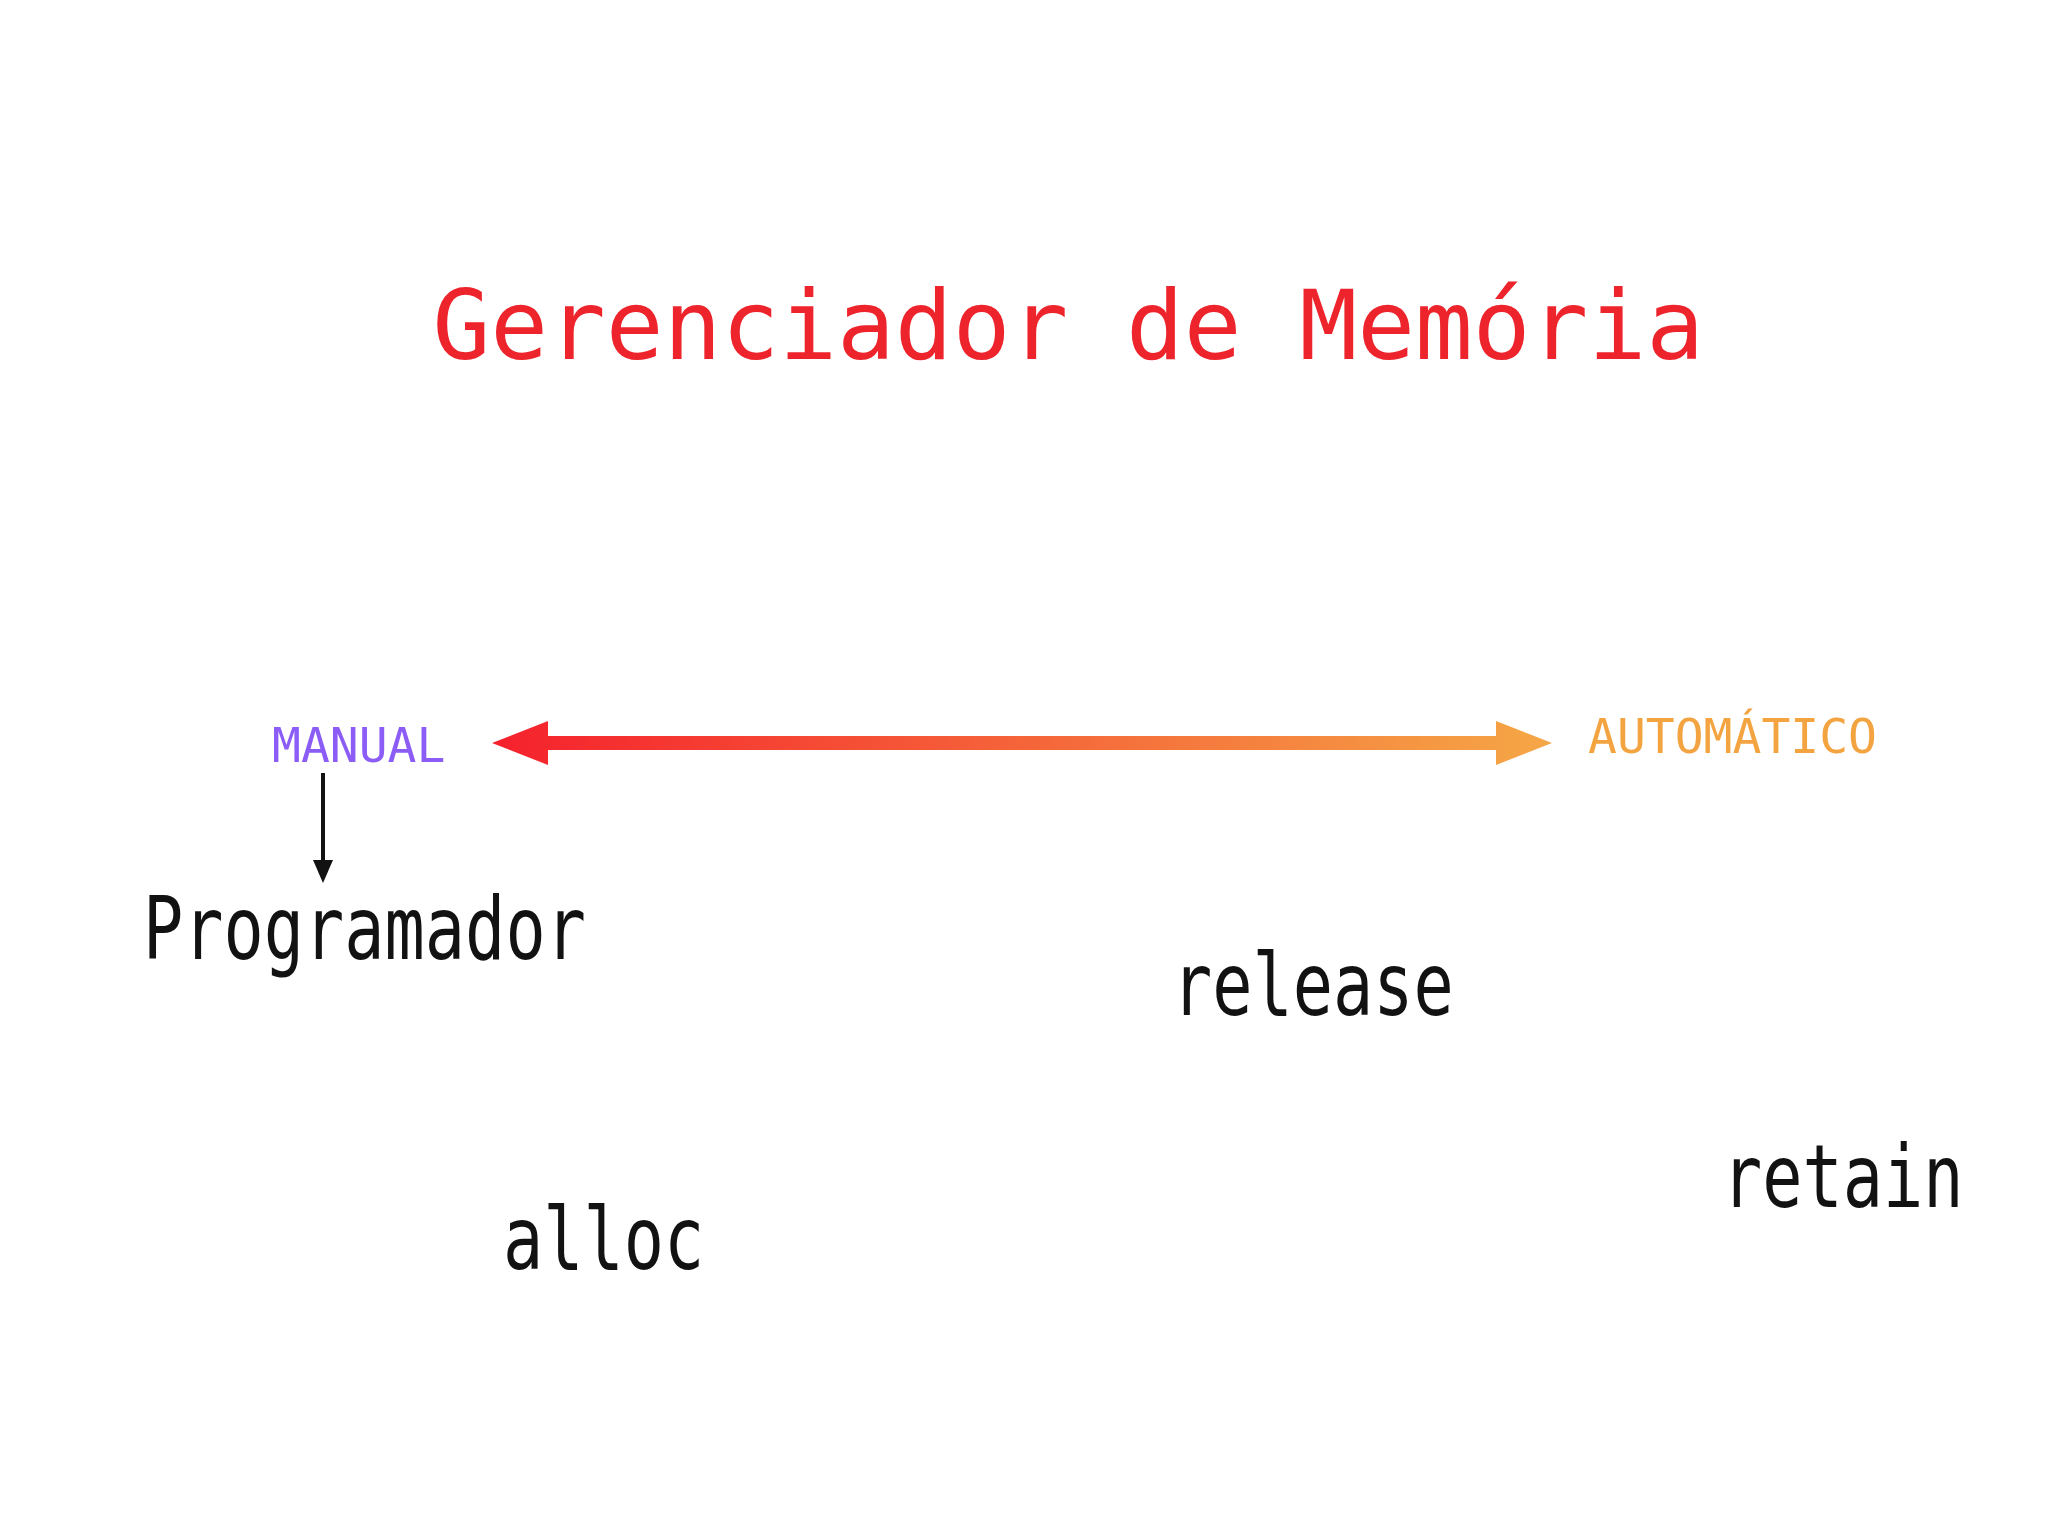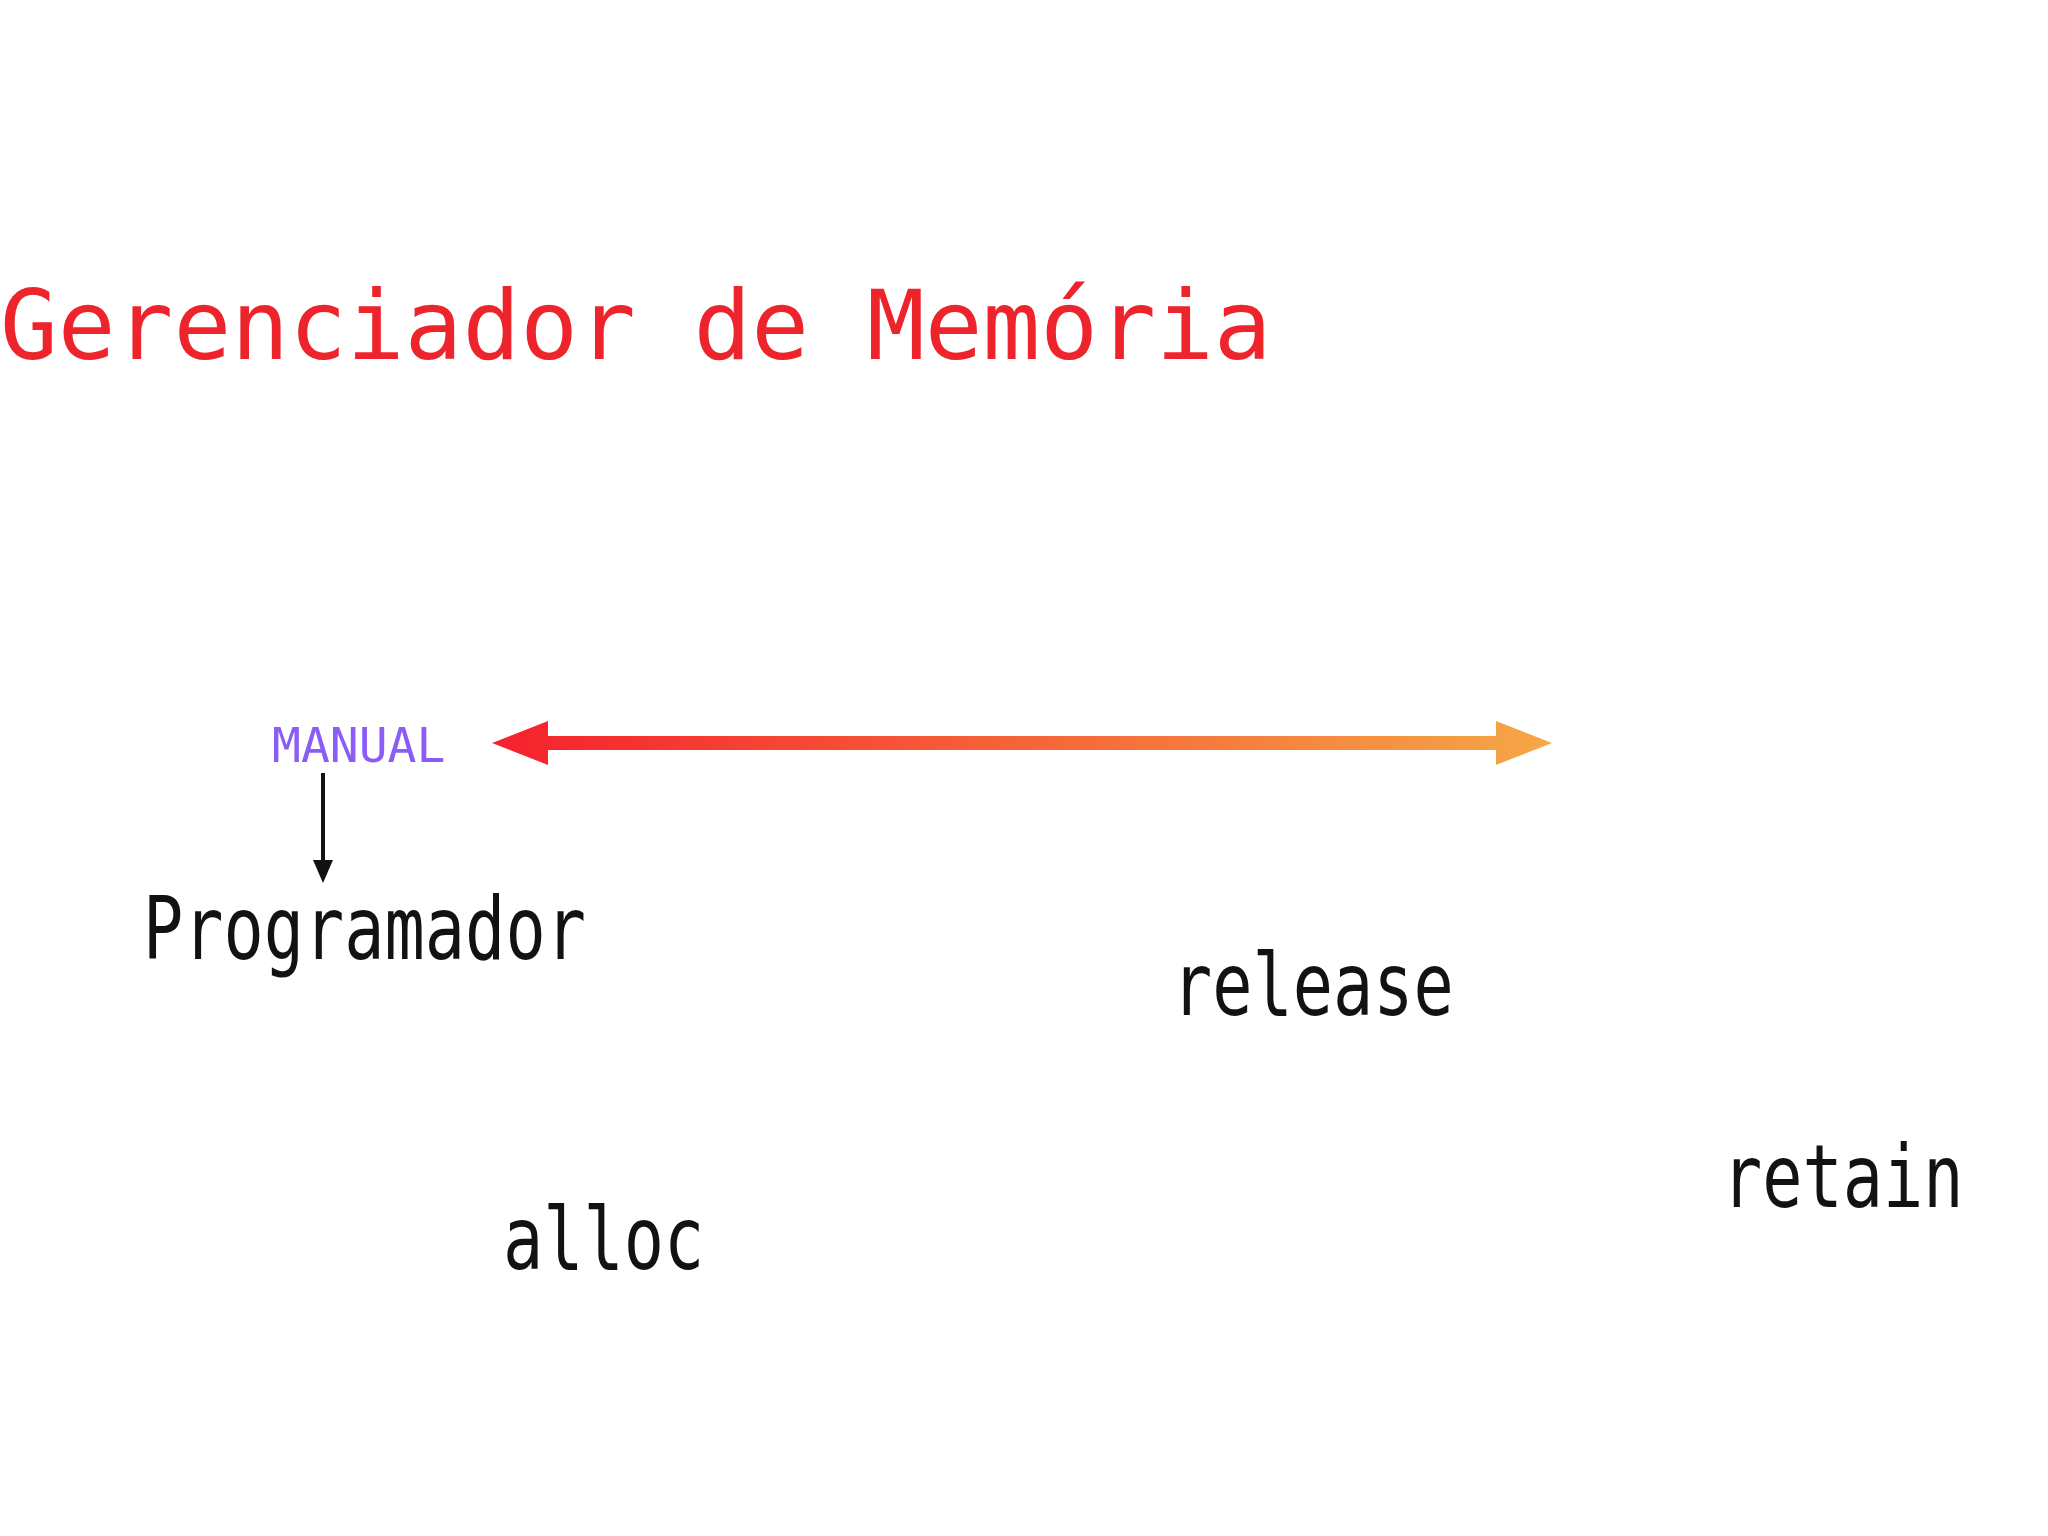--- a/index.html
+++ b/index.html
@@ -13,21 +13,21 @@
     height: 1536px;
     background: #ffffff;
     overflow: hidden;
     font-family: "DejaVu Sans Mono", "Liberation Mono", monospace;
   }
   .abs { position: absolute; }
   #title {
     left: 0;
     top: 278px;
     width: 1704px;
-    text-align: left;
+    text-align: right;
     font-size: 96px;
     line-height: 1;
     color: #ee242c;
     white-space: nowrap;
   }
   .axis-label {
     font-size: 48px;
     line-height: 1;
     white-space: nowrap;
   }
@@ -74,20 +74,21 @@
   <svg id="spectrum-arrow" class="abs" width="1060" height="48" viewBox="0 0 1060 48">
     <defs>
       <linearGradient id="arrowGrad" x1="0" y1="0" x2="1" y2="0">
         <stop offset="0" stop-color="#f5212d"></stop>
         <stop offset="1" stop-color="#f5a746"></stop>
       </linearGradient>
     </defs>
     <polygon points="0,24 56,2 56,17 1004,17 1004,2 1060,24 1004,46 1004,31 56,31 56,46" fill="url(#arrowGrad)"></polygon>
   </svg>
 
+  <div id="automatico-label" class="abs axis-label">AUTOMÁTICO</div>
 
   <svg id="down-arrow" class="abs" width="26" height="112" viewBox="0 0 26 112">
     <line x1="13" y1="1" x2="13" y2="90" stroke="#121212" stroke-width="4"></line>
     <polygon points="3,88 23,88 13,111" fill="#121212"></polygon>
   </svg>
 
   <div id="programador-label" class="abs black-word">Programador</div>
 
   <div id="release-label" class="abs black-word">release</div>
 

